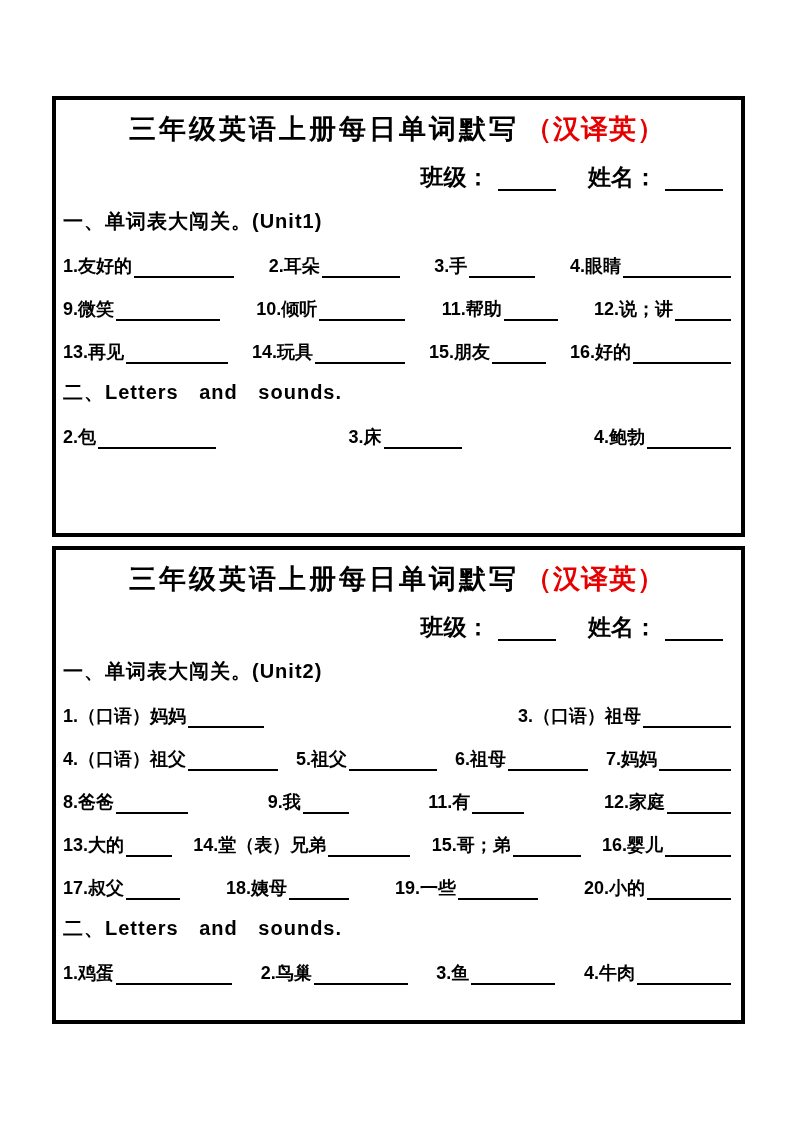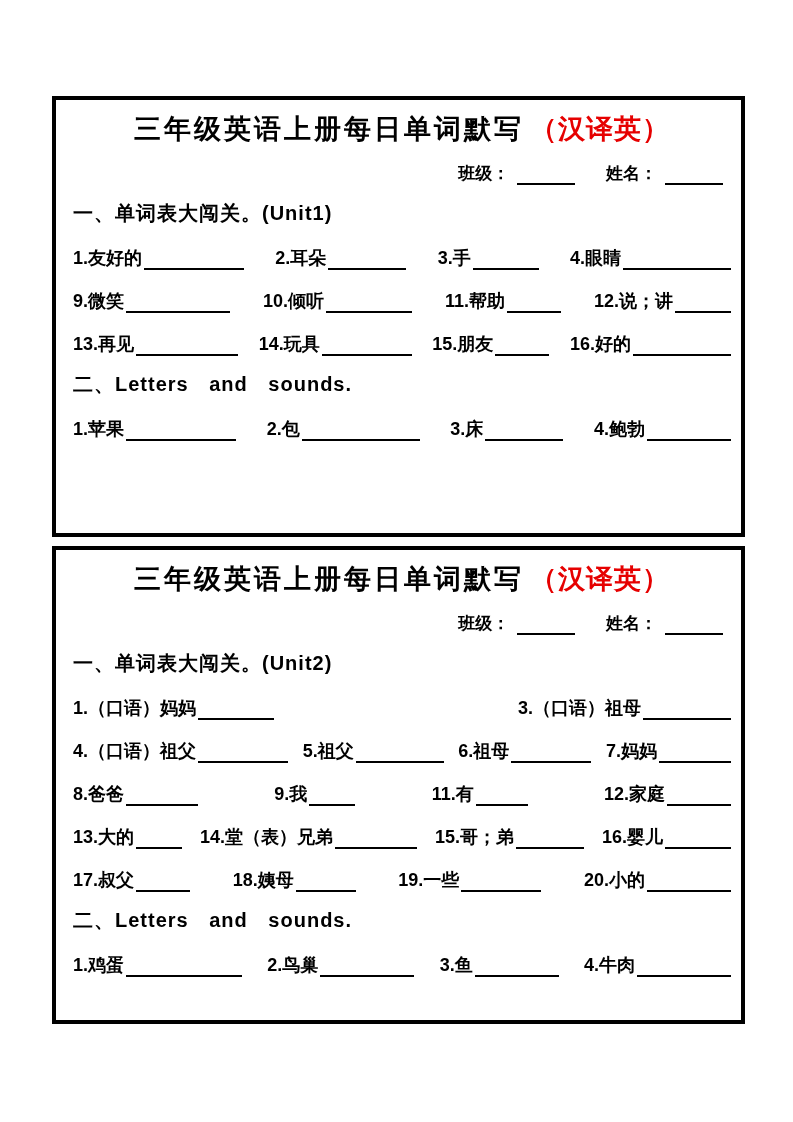--- a/index.html
+++ b/index.html
@@ -17,21 +17,21 @@
   .page {
     padding: 96px 0 0 52px;
     box-sizing: border-box;
     width: 793px;
     height: 1122px;
   }
   .sheet {
     width: 693px;
     border: 4px solid var(--ink, #000000);
     box-sizing: border-box;
-    padding: 4px 10px 0 17px;
+    padding: 4px 10px 0 7px;
     overflow: hidden;
     background: #ffffff;
   }
   .sheet-1 { height: 441px; margin-bottom: 9px; }
   .sheet-2 { height: 478px; }
 
   .title {
     text-align: center;
     font-size: 27px;
     font-weight: bold;
@@ -41,21 +41,21 @@
   }
   .title-note {
     color: var(--red, #e60000);
     margin-left: 6px;
     letter-spacing: 1px;
   }
 
   .nameline {
     text-align: right;
     font-weight: bold;
-    font-size: 17px;
+    font-size: 23px;
     margin: 15px 8px 0 0;
   }
   .namegap { margin-left: 26px; }
 
   .blank {
     display: inline-block;
     border-bottom: 2px solid var(--ink, #000000);
     height: 1em;
     vertical-align: -6px;
   }
@@ -111,21 +111,20 @@
         <div class="row">
           <span class="item"><span>13.</span><span>再见</span><span class="blank" style="width: 102px;"></span></span>
           <span class="item"><span>14.</span><span>玩具</span><span class="blank" style="width: 90px;"></span></span>
           <span class="item"><span>15.</span><span>朋友</span><span class="blank" style="width: 54px;"></span></span>
           <span class="item"><span>16.</span><span>好的</span><span class="blank" style="width: 98px;"></span></span>
         </div>
       </div>
     <div class="section letters">二、Letters and sounds.</div>
     <div class="rows">
         <div class="row">
-          <span class="item"><span>1.</span><span>苹果</span><span class="blank" style="width: 110px;"></span></span>
           <span class="item"><span>2.</span><span>包</span><span class="blank" style="width: 118px;"></span></span>
           <span class="item"><span>3.</span><span>床</span><span class="blank" style="width: 78px;"></span></span>
           <span class="item"><span>4.</span><span>鲍勃</span><span class="blank" style="width: 84px;"></span></span>
         </div>
       </div>
   </section>
 
   <section class="sheet sheet-2">
     <div class="title">
       <span>三年级英语上册每日单词默写</span><span class="title-note">（汉译英）</span>

